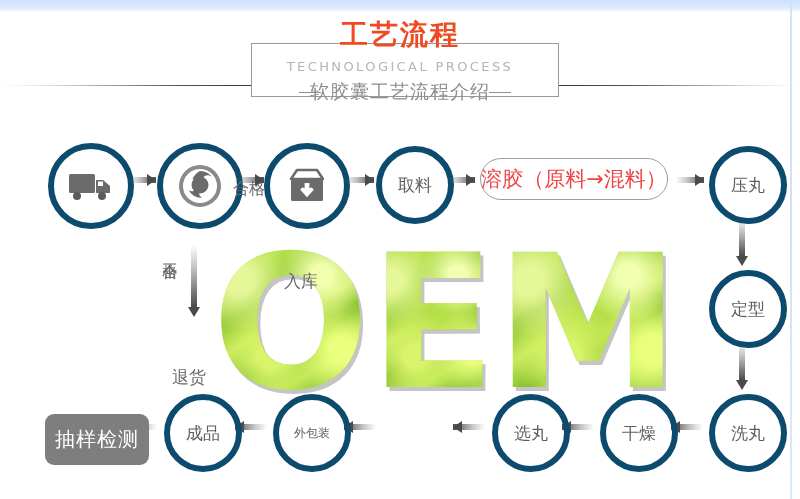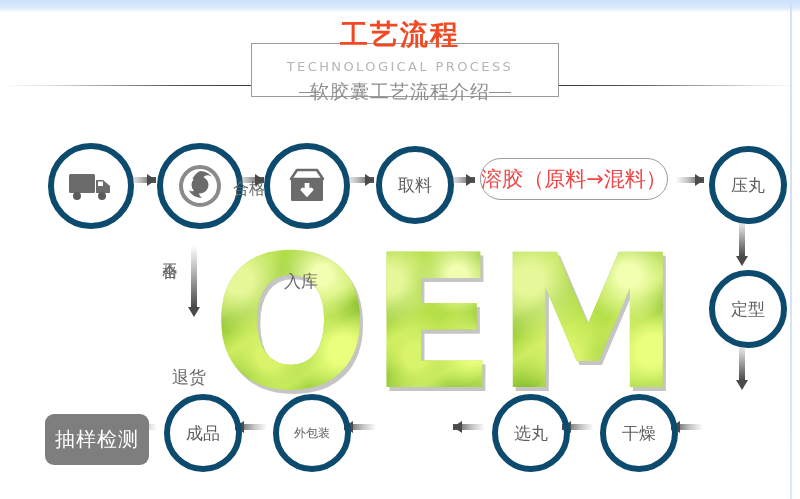--- a/index.html
+++ b/index.html
@@ -206,20 +206,23 @@
 
   <div class="node" style="left:709px;top:270px;width:66px;height:66px;">
     <span class="lab">定型</span>
   </div>
 
   <div class="arrv" style="left:736px;top:342px;height:48px;">
     <div class="shaft" style="height:38px;"></div>
       <div class="head"></div>
   </div>
 
+  <div class="node" style="left:709px;top:394px;width:66px;height:66px;">
+    <span class="lab">洗丸</span>
+  </div>
 
   <div class="arr l" style="left:671px;top:421px;width:32px;">
     <div class="shaft" style="width:32px;"></div>
       <div class="head"></div>
   </div>
 
   <div class="node" style="left:600px;top:394px;width:66px;height:66px;">
     <span class="lab">干燥</span>
   </div>
 

